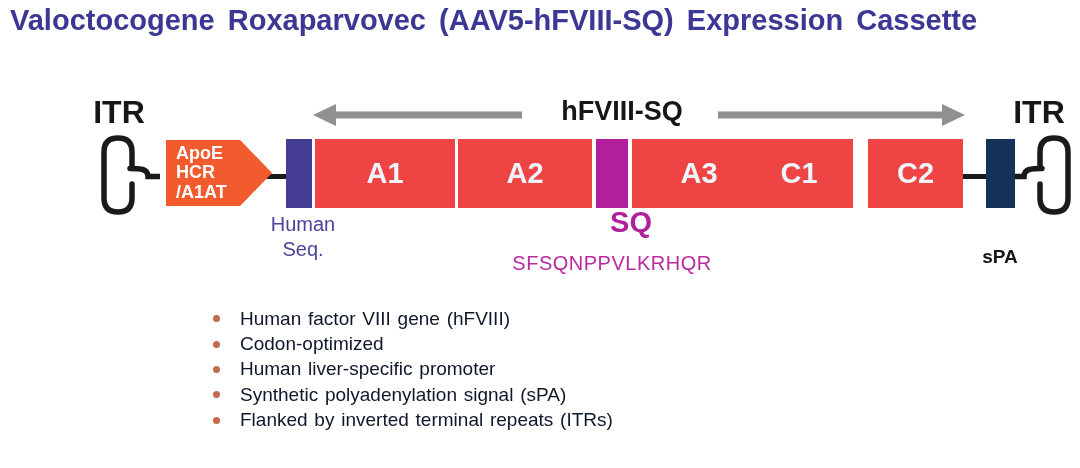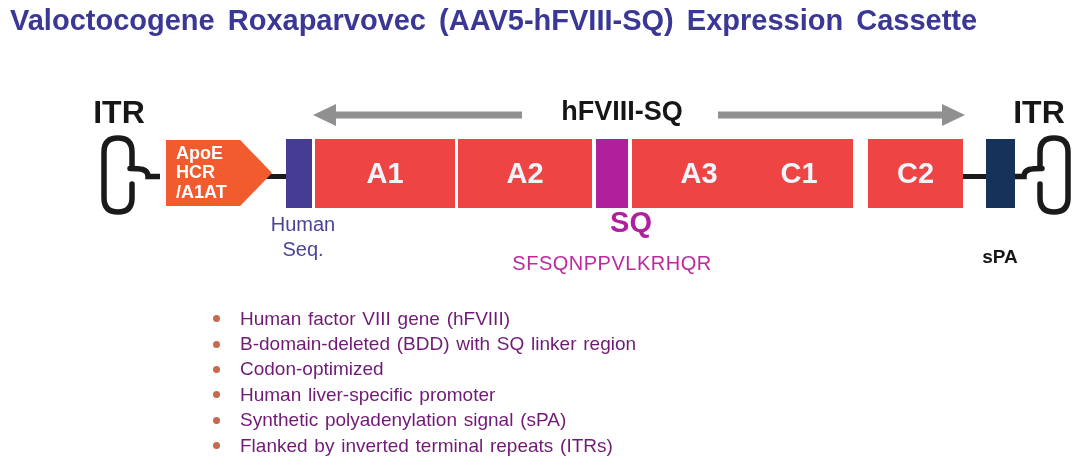--- a/index.html
+++ b/index.html
@@ -40,21 +40,21 @@
   .sqlabel{position:absolute;left:572px;top:206px;width:80px;text-align:right;
            font-size:29px;font-weight:bold;color:#b0209c;}
   .sqseq{position:absolute;left:500px;top:238px;width:224px;text-align:center;
          font-size:20px;color:#bb2aa0;letter-spacing:0.5px;margin-top:14px;}
   .spalabel{position:absolute;left:970px;top:214px;width:60px;text-align:center;
             font-size:19px;font-weight:bold;color:#161616;margin-top:32px;}
   
   .bullets{position:absolute;left:213px;top:306px;margin:0;padding:0;list-style:none;}
   .bullets li{height:25.4px;display:flex;align-items:center;}
   .dot{width:7px;height:7px;border-radius:50%;background:#c7694c;margin-right:20px;flex:none;}
-  .btext{font-size:19px;color:#701a75;word-spacing:1.5px;white-space:nowrap;}
+  .btext{font-size:19px;color:#0f172a;word-spacing:1.5px;white-space:nowrap;}
 </style>
 </head>
 <body>
 
 <div class="stage">
   <h1 class="title">Valoctocogene Roxaparvovec (AAV5-hFVIII-SQ) Expression Cassette</h1>
 
   <div class="lineseg s2"></div>
   <div class="lineseg s3"></div>
   <div class="lineseg s4"></div>
@@ -106,24 +106,20 @@
   </svg>
   <div class="itr-label itr-right">ITR</div>
 
   <ul class="bullets">
     <li>
         <span class="dot"></span>
         <span class="btext">Human factor VIII gene (hFVIII)</span>
       </li>
     <li>
         <span class="dot"></span>
-        <span class="btext">B-domain-deleted (BDD) with SQ linker region</span>
-      </li>
-    <li>
-        <span class="dot"></span>
         <span class="btext">Codon-optimized</span>
       </li>
     <li>
         <span class="dot"></span>
         <span class="btext">Human liver-specific promoter</span>
       </li>
     <li>
         <span class="dot"></span>
         <span class="btext">Synthetic polyadenylation signal (sPA)</span>
       </li>

